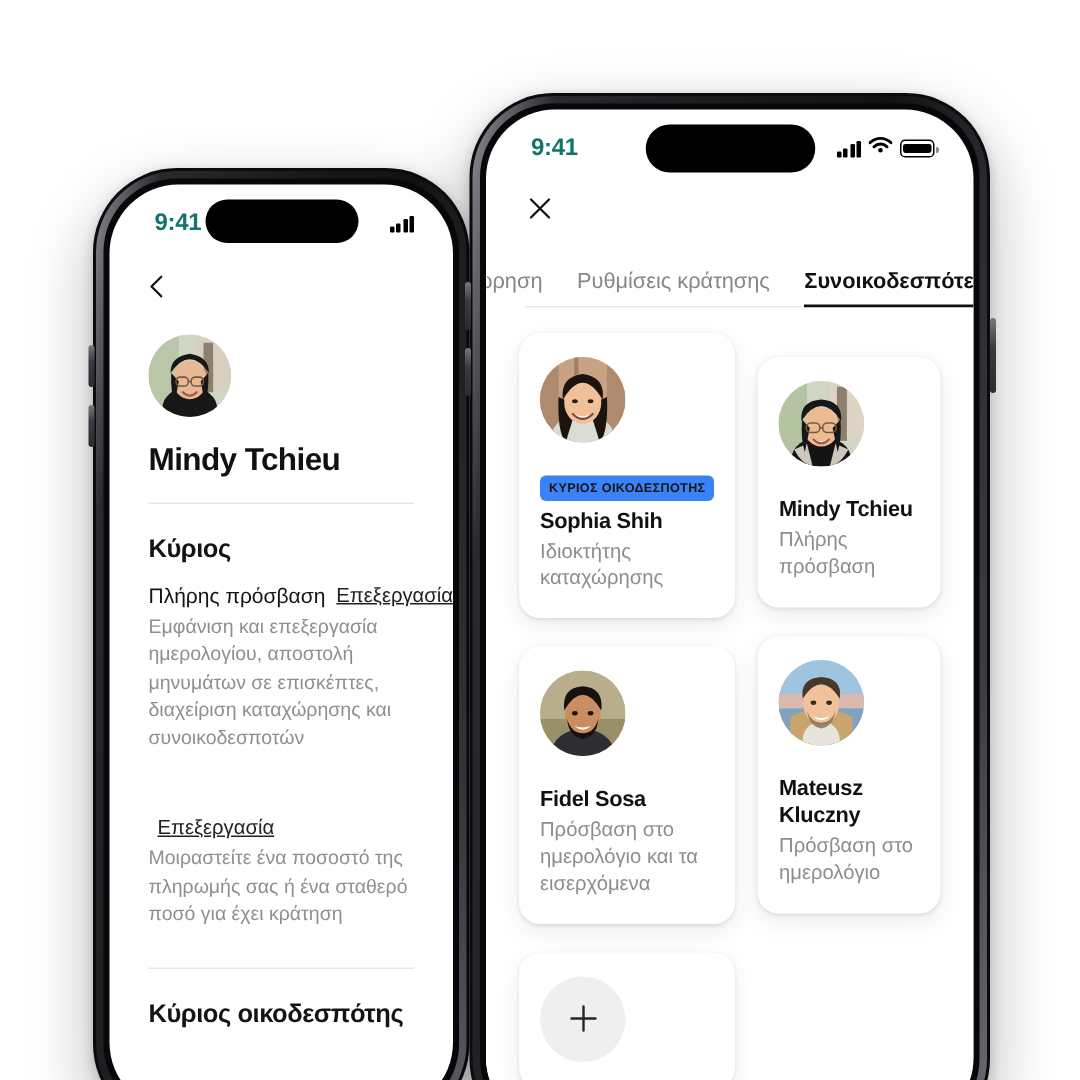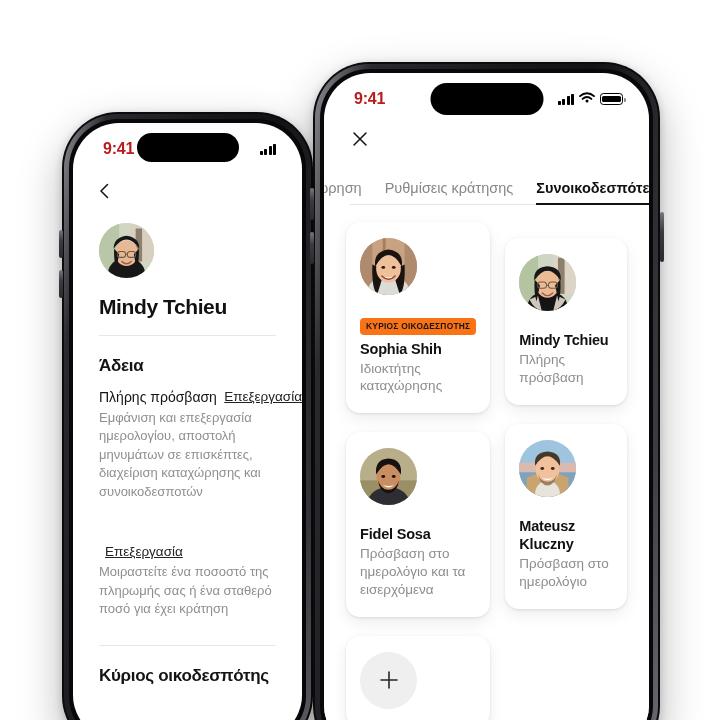--- a/index.html
+++ b/index.html
@@ -51,21 +51,21 @@
   #phone-front { left: 313px; top: 62px; width: 347px; height: 700px; }
 
   
   .statusbar {
     position: relative;
     height: 52px;
     display: flex; align-items: center;
     padding: 0 26px 0 30px;
     font-weight: bold;
   }
-  .status-time { font-size: 16px; letter-spacing: -0.2px; color:#b91c1c; font-weight:700; }
+  .status-time { font-size: 16px; letter-spacing: -0.2px; color:#0f766e; font-weight:700; }
   .dyn-island {
     position: absolute; left: 50%; transform: translateX(-50%);
     top: 10px;
     background: #000; border-radius: 20px;
   }
   .status-right { margin-left:auto; display:flex; align-items:center; gap:5px; }
   .sig { display:flex; align-items:flex-end; gap:1.5px; height:11px; }
   .sig i { display:block; width:3px; background:#000; border-radius:.8px; }
   .sig i:nth-child(1){height:4px}.sig i:nth-child(2){height:6px}
   .sig i:nth-child(3){height:8.5px}.sig i:nth-child(4){height:11px}
@@ -141,21 +141,21 @@
   }
   .avatar {
     width: 57px; height: 57px; border-radius: 50%;
     overflow: hidden; position: relative;
     background:#ddd;
     margin-bottom: 20px;
   }
   .avatar svg { display:block; width:100%; height:100%; }
   .badge {
     display:inline-block;
-    background:#f97316; color:#151515;
+    background:#3b82f6; color:#151515;
     font-size: 8.4px; font-weight:700; letter-spacing: 0.25px;
     padding: 3.5px 6px; border-radius: 4px;
     margin-bottom: 5px;
     white-space: nowrap;
   }
   .card-name { font-size: 14.5px; font-weight:700; color:#111; letter-spacing:-0.2px; line-height:1.25; }
   .card-role { font-size: 13.5px; color:#8d8d8d; line-height:1.32; margin-top:2px; }
 
   .add-card {
     background:#fff; border-radius:14px;
@@ -243,21 +243,21 @@
           <path d="M29 34.2h2" stroke="#6c5a45" stroke-width="1.1"></path>
           <path d="M25 42 Q30 47 35 42" stroke="#9c5b4a" stroke-width="1.6" fill="none" stroke-linecap="round"></path>
         </svg>
       </div>
 
       <div class="bp-name">Mindy Tchieu</div>
 
       <div class="bp-rule"></div>
 
       <div class="bp-section">
-        <div class="bp-h2">Άδεια</div>
+        <div class="bp-h2">Κύριος</div>
         <div class="bp-row">
           <div class="bp-row-title">Πλήρης πρόσβαση</div>
           <div class="bp-edit">Επεξεργασία</div>
         </div>
         <div class="bp-desc">Εμφάνιση και επεξεργασία ημερολογίου, αποστολή μηνυμάτων σε επισκέπτες, διαχείριση καταχώρησης και συνοικοδεσποτών</div>
       </div>
 
       <div class="bp-gap"></div>
 
       <div class="bp-section" style="padding-top:4px;">

